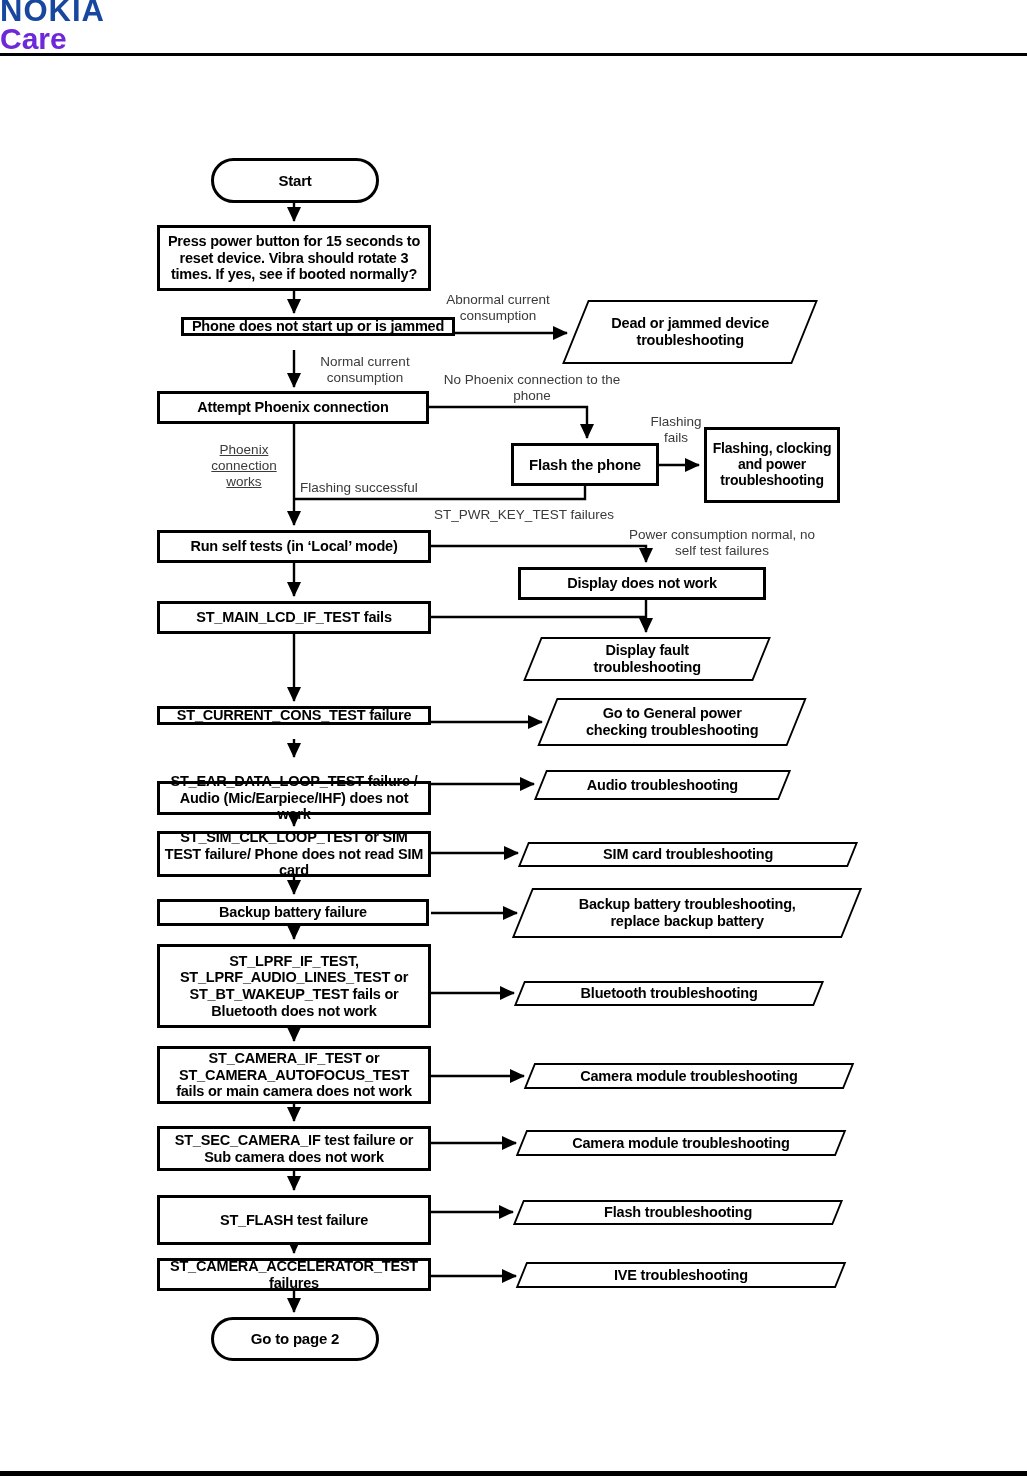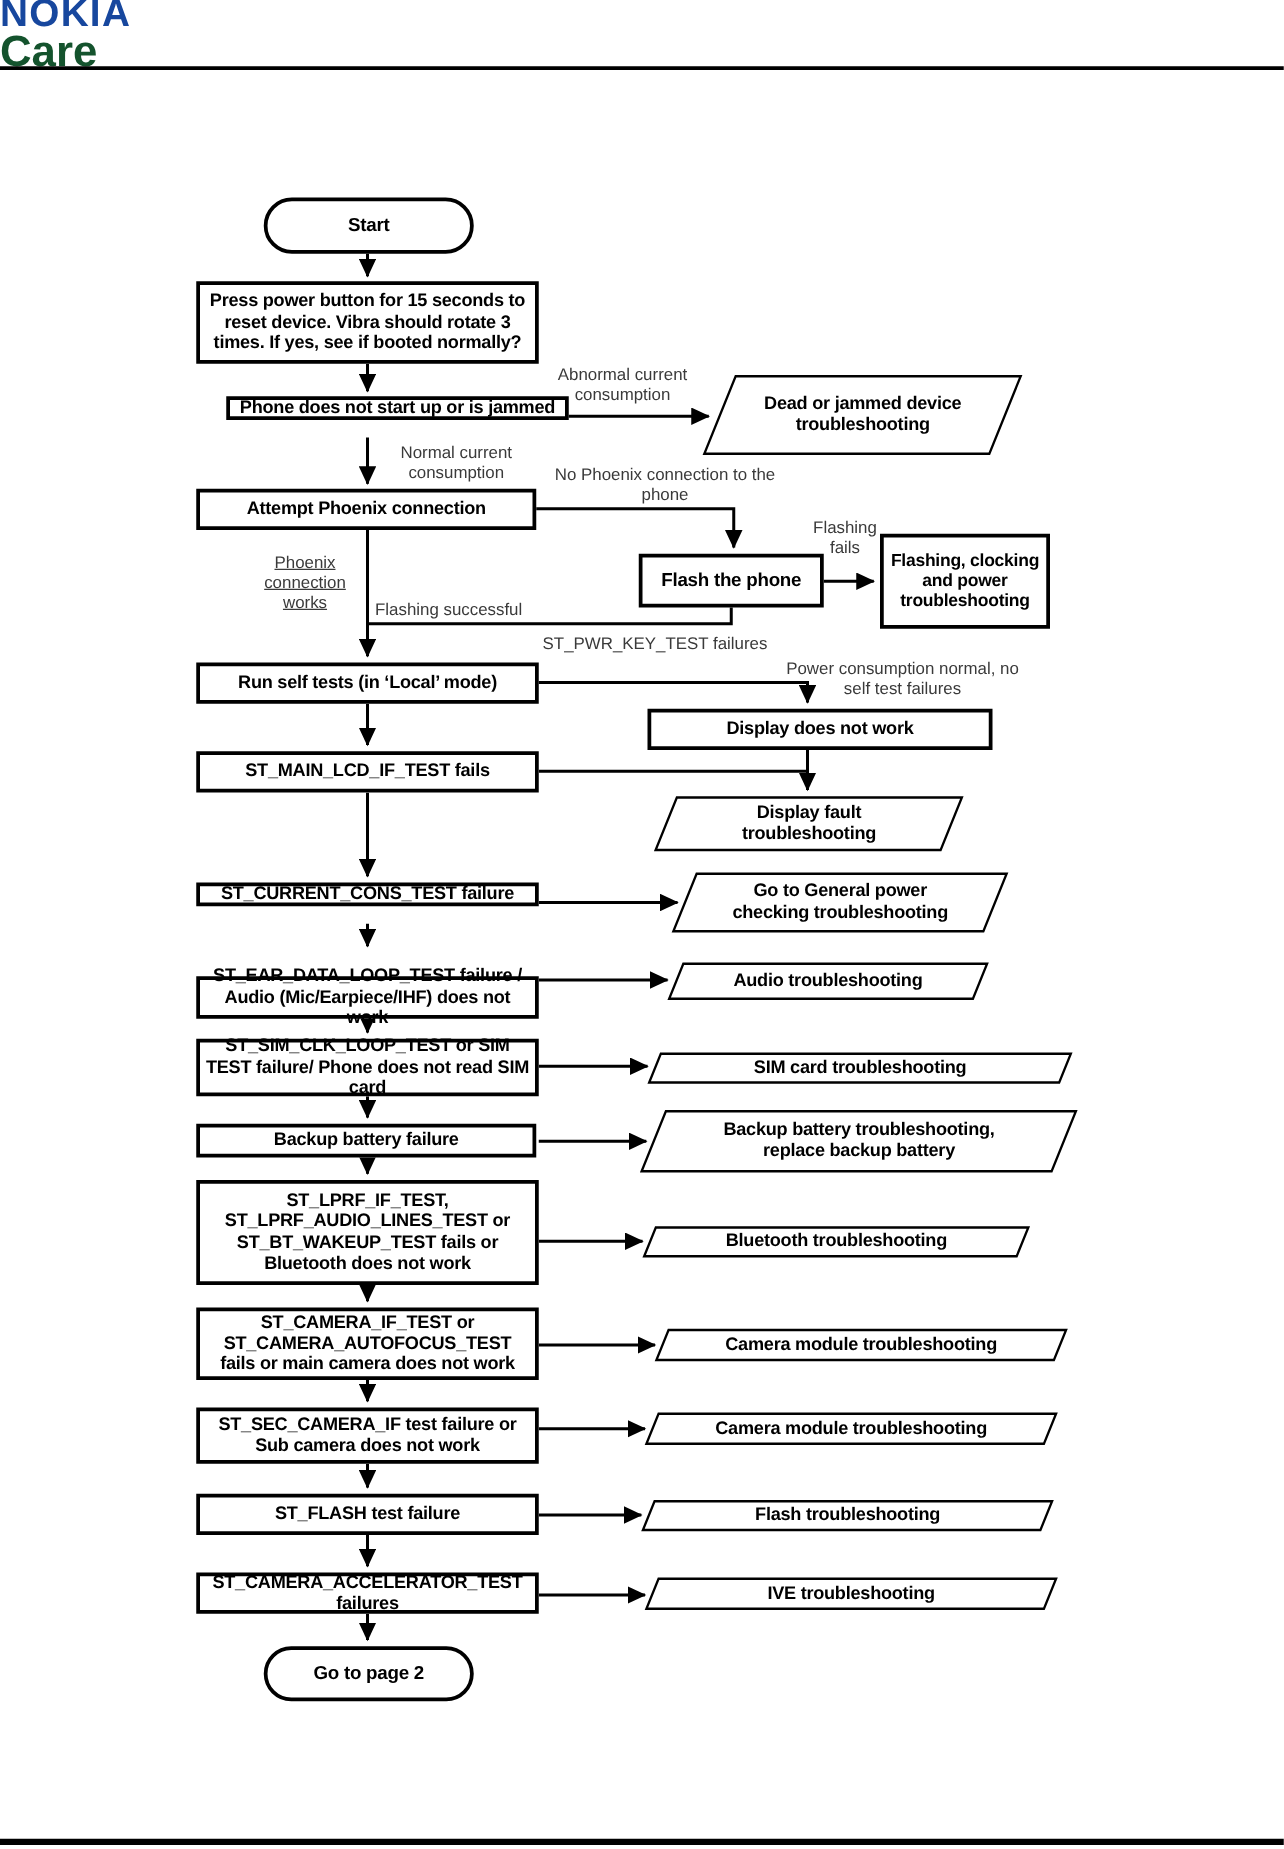--- a/index.html
+++ b/index.html
@@ -1,21 +1,21 @@
 <!DOCTYPE html>
 <html><head>
 <meta charset="utf-8">
 <style>
   html,body{margin:0;padding:0;background:#ffffff;}
   body{width:1027px;height:1479px;position:relative;font-family:"Liberation Sans",sans-serif;overflow:hidden;}
   .page{position:absolute;inset:0;}
   
   .brand{position:absolute;left:0;top:-5px;line-height:1;}
   .brand-name{font-weight:900;font-size:31px;letter-spacing:1px;color:#17479E;font-family:"Liberation Sans",sans-serif;}
-  .brand-sub{font-weight:700;font-size:35px;color:#14532d;margin-top:-2px;letter-spacing:0px;}
+  .brand-sub{font-weight:700;font-size:30px;color:#6d28d9;margin-top:-2px;letter-spacing:0px;}
   .rule{position:absolute;left:0;width:1027px;background:#000;}
   .rule-top{top:53px;height:3px;}
   .rule-bottom{top:1471px;height:5px;}
   
   .node{position:absolute;box-sizing:border-box;background:#fff;border:3px solid #000;
         display:flex;align-items:center;justify-content:center;text-align:center;
         font-weight:700;font-size:14.5px;line-height:1.14;letter-spacing:-0.2px;color:#000;
         padding:1px 3px;z-index:2;}
   .term{border-radius:24px;font-size:15px;}
   .para{border-width:2.5px;transform:skewX(-22deg);}
@@ -86,26 +86,26 @@
   <div class="node" style="left:157px;top:391px;width:272px;height:33px;">Attempt Phoenix connection</div>
   <div class="node" style="left:157px;top:530px;width:274px;height:33px;">Run self tests (in ‘Local’ mode)</div>
   <div class="node" style="left:157px;top:601px;width:274px;height:33px;">ST_MAIN_LCD_IF_TEST fails</div>
   <div class="node" style="left:157px;top:706px;width:274px;height:19px;">ST_CURRENT_CONS_TEST failure</div>
   <div class="node" style="left:157px;top:781px;width:274px;height:34px;">ST_EAR_DATA_LOOP_TEST failure / Audio (Mic/Earpiece/IHF) does not work</div>
   <div class="node" style="left:157px;top:831px;width:274px;height:46px;">ST_SIM_CLK_LOOP_TEST or SIM TEST failure/ Phone does not read SIM card</div>
   <div class="node" style="left:157px;top:899px;width:272px;height:27px;">Backup battery failure</div>
   <div class="node" style="left:157px;top:944px;width:274px;height:84px;">ST_LPRF_IF_TEST, ST_LPRF_AUDIO_LINES_TEST or ST_BT_WAKEUP_TEST fails or Bluetooth does not work</div>
   <div class="node" style="left:157px;top:1046px;width:274px;height:58px;">ST_CAMERA_IF_TEST or ST_CAMERA_AUTOFOCUS_TEST fails or main camera does not work</div>
   <div class="node" style="left:157px;top:1126px;width:274px;height:45px;">ST_SEC_CAMERA_IF test failure or Sub camera does not work</div>
-  <div class="node" style="left:157px;top:1195px;width:274px;height:33px;">ST_FLASH test failure</div>
+  <div class="node" style="left:157px;top:1195px;width:274px;height:50px;">ST_FLASH test failure</div>
   <div class="node" style="left:157px;top:1258px;width:274px;height:33px;">ST_CAMERA_ACCELERATOR_TEST failures</div>
 
   <div class="node" style="left:511px;top:443px;width:148px;height:43px;font-size:15px;">Flash the phone</div>
   <div class="node" style="left:704px;top:427px;width:136px;height:76px;font-size:14px;">Flashing, clocking and power troubleshooting</div>
-  <div class="node" style="left:518px;top:567px;width:276px;height:33px;">Display does not work</div>
+  <div class="node" style="left:518px;top:567px;width:248px;height:33px;">Display does not work</div>
 
   <div class="node para" style="left:575px;top:300px;width:230px;height:64px;">
     <span class="lbl" style="padding:0 30px;">Dead or jammed device troubleshooting</span>
   </div>
   <div class="node para" style="left:532px;top:637px;width:230px;height:44px;">
     <span class="lbl" style="padding:0 35px;">Display fault troubleshooting</span>
   </div>
   <div class="node para" style="left:547px;top:698px;width:250px;height:48px;">
     <span class="lbl" style="padding:0 20px;">Go to General power checking troubleshooting</span>
   </div>

